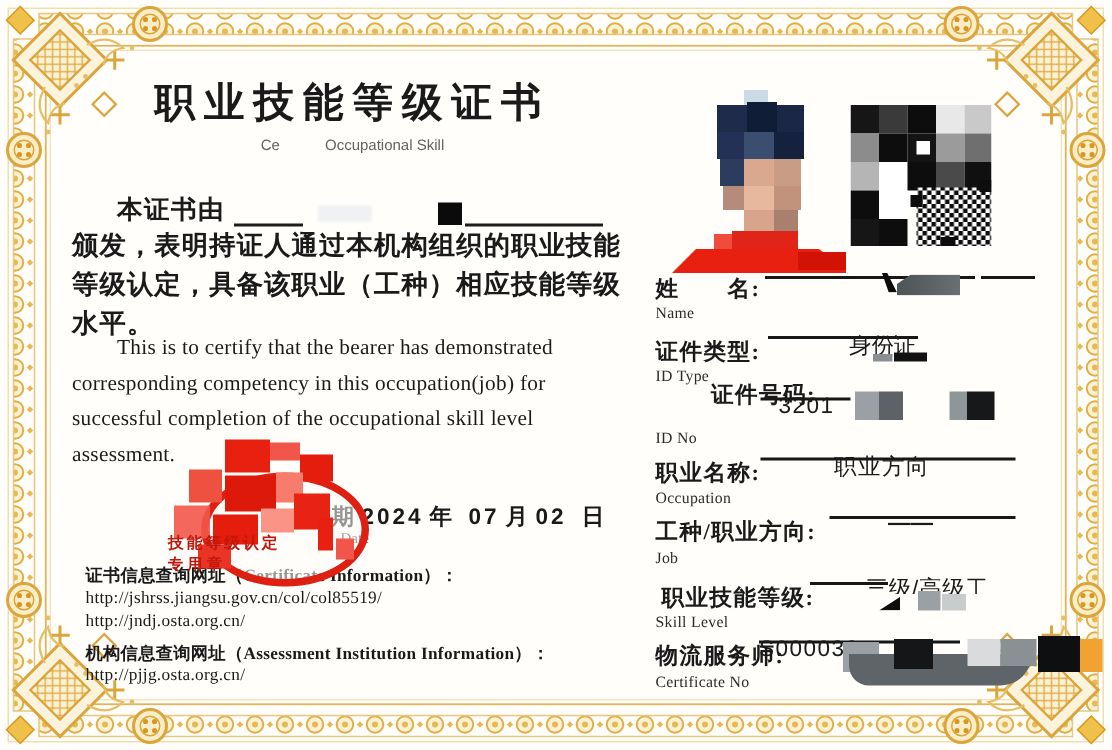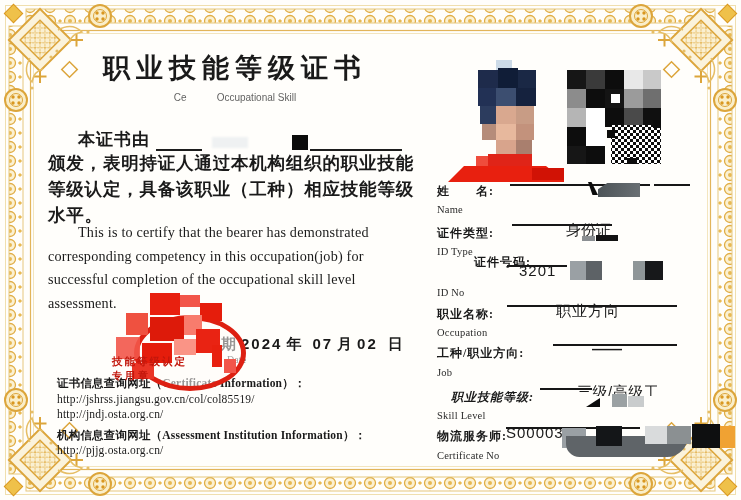--- a/index.html
+++ b/index.html
@@ -35,21 +35,21 @@
   
   .seal{left:112px;top:293px;width:150px;height:106px;z-index:4;}
   .seal .px{position:absolute;}
   .seal-arc{position:absolute;left:22px;top:22px;width:112px;height:76px;border:5px solid #dd2012;
             border-radius:50%;background:rgba(255,252,250,.55);box-sizing:border-box;}
   .seal-t{position:absolute;width:100%;text-align:left;color:#c2170c;font-weight:700;z-index:5;}
   .seal-t1{top:62px;font-size:10.5px;letter-spacing:2px;}
   .seal-t2{top:76px;font-size:10px;letter-spacing:3px;}
 
   
-  .flabel{position:absolute;font-size:12px;font-weight:600;letter-spacing:1px;white-space:nowrap;}
+  .flabel{position:absolute;font-size:15px;font-weight:600;letter-spacing:1px;white-space:nowrap;}
   .fen{position:absolute;font-size:10.5px;color:#2b2b2b;letter-spacing:.2px;}
   .uline{position:absolute;border-bottom:2px solid #171717;}
   .fval{position:absolute;font-family:"Liberation Sans",sans-serif;font-size:15px;white-space:nowrap;}
 
   .lbl-name{left:437px;top:183px;} .en-name{left:437px;top:204px;}
   .ul-name{left:510px;top:184px;width:140px;} .ul-name2{left:654px;top:184px;width:36px;}
   .cen-name-tick{left:588px;top:182px;width:10px;height:13px;background:#0c0c0c;
                  clip-path:polygon(0 0,35% 0,100% 100%,45% 100%);}
   .cen-name-blk{left:598px;top:183px;width:42px;height:14px;background:linear-gradient(100deg,#4c5357,#6a7074);
                 clip-path:polygon(0 100%,0 45%,22% 0,100% 0,100% 100%);}
@@ -63,21 +63,21 @@
   .ul-idno{left:507px;top:265px;width:60px;} .val-idno{left:519px;top:262px;letter-spacing:1px;}
   .cen-idno-a{left:570px;top:261px;width:32px;height:19px;background:linear-gradient(90deg,#9aa0a4 50%,#5d6266 50%);}
   .cen-idno-b{left:633px;top:261px;width:30px;height:19px;background:linear-gradient(90deg,#8f9698 40%,#17181a 40%);}
 
   .lbl-occ{left:437px;top:306px;} .en-occ{left:437px;top:327px;}
   .ul-occ{left:507px;top:305px;width:170px;} .val-occ{left:556px;top:302px;letter-spacing:1px;}
 
   .lbl-job{left:437px;top:345px;} .en-job{left:437px;top:367px;}
   .ul-job{left:553px;top:344px;width:124px;} .val-job{left:592px;top:340px;font-weight:700;}
 
-  .lbl-skill{left:451px;top:389px;font-style:italic;} .en-skill{left:437px;top:410px;}
+  .lbl-skill{left:441px;top:389px;} .en-skill{left:437px;top:410px;}
   .ul-skill{left:540px;top:388px;width:52px;} .val-skill{left:577px;top:383px;letter-spacing:.5px;}
   .cen-skill-w{left:570px;top:396px;width:104px;height:9px;background:#fffefb;}
   .cen-skill-tri{left:586px;top:398px;width:14px;height:9px;background:#0d0d0d;
                  clip-path:polygon(0 100%,100% 0,100% 100%);}
   .cen-skill-a{left:612px;top:394px;width:15px;height:13px;background:#9ba1a3;}
   .cen-skill-b{left:628px;top:396px;width:16px;height:11px;background:#c9cccd;}
 
   .lbl-certno{left:437px;top:428px;} .en-certno{left:437px;top:450px;text-align:right;}
   .ul-certno{left:506px;top:427px;width:134px;} .val-certno{left:506px;top:424px;letter-spacing:1px;}
   .cen-cert-a{left:562px;top:428px;width:24px;height:20px;background:#9aa0a4;}

